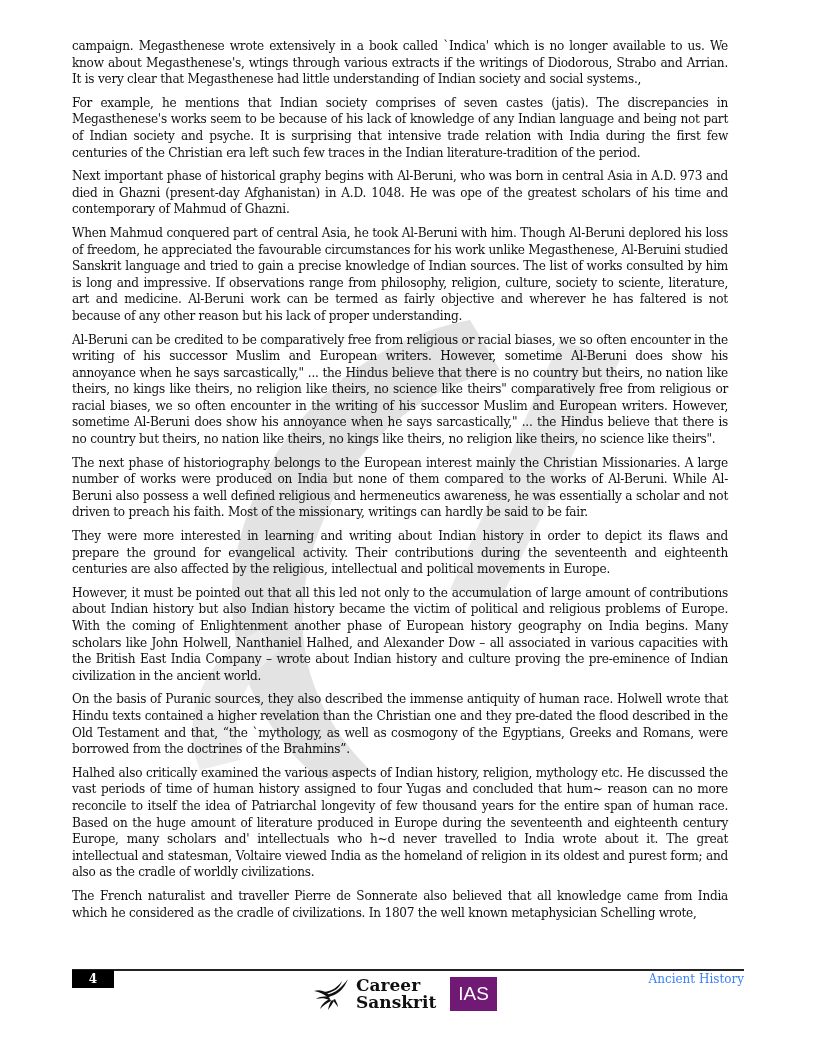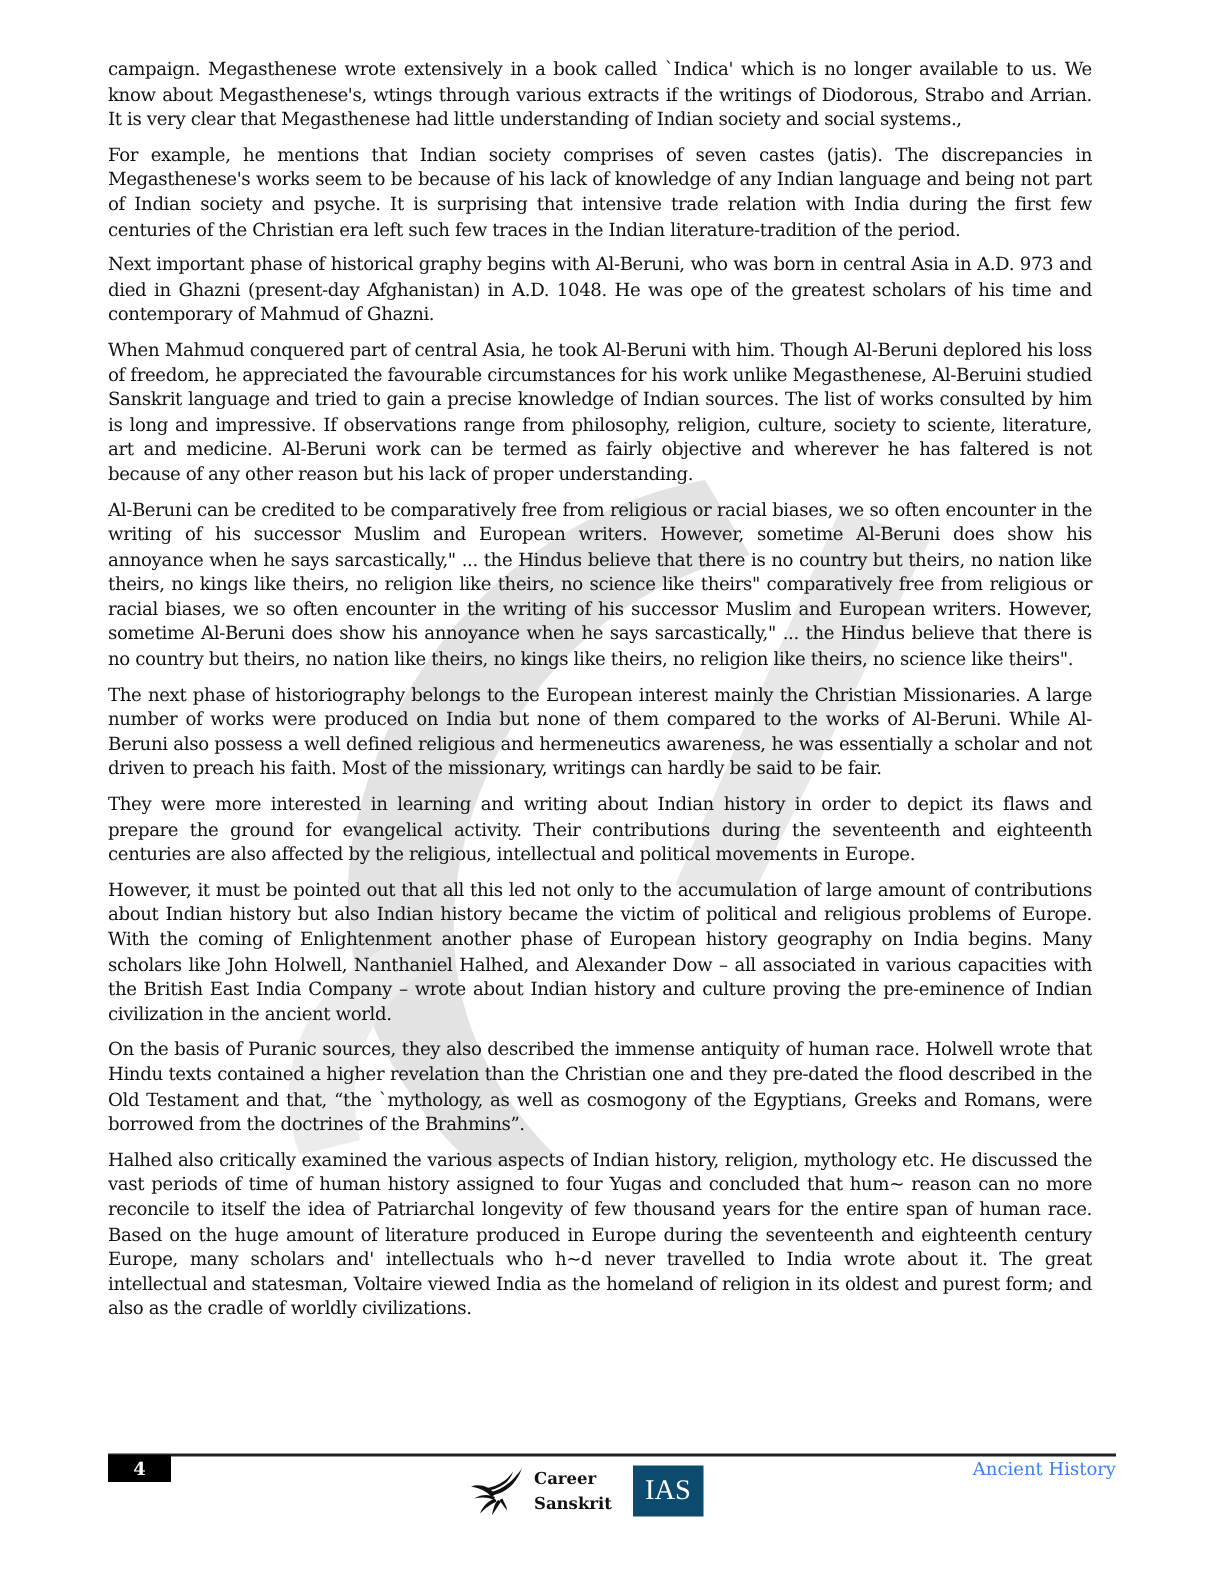--- a/index.html
+++ b/index.html
@@ -10,22 +10,22 @@
   .content p { margin: 0 16px 7px 0; text-align: justify; }
   .content h2 { font-family: "Liberation Sans", sans-serif; font-weight: bold; font-size: 18px; line-height: 22px;
     margin: 12px 0 10px 0; color: #111; letter-spacing: 0; }
   .footer-rule { position: absolute; left: 72px; top: 969px; width: 672px; height: 2px; background: #222; z-index: 1; }
   .page-num { position: absolute; left: 72px; top: 970px; width: 42px; height: 18px; background: #000; color: #fff;
     font-family: "DejaVu Serif", serif; font-weight: bold; font-size: 12px; line-height: 18px; text-align: center; z-index: 2; }
   .section-name { position: absolute; right: 72px; top: 972px; font-family: "DejaVu Serif", serif; font-weight: normal;
     font-size: 12px; color: #3b82f6; z-index: 2; }
   .logo { position: absolute; left: 312px; top: 975px; height: 38px; display: flex; align-items: center; z-index: 2; }
   .logo-mark { width: 40px; height: 34px; margin-right: 4px; }
-  .logo-text { font-family: "DejaVu Serif", serif; font-weight: bold; font-size: 11px; line-height: 17px; color: #111; }
-  .logo-ias { margin-left: 14px; background: #0c4a6e; color: #fff; font-family: Liberation Serif, serif;
+  .logo-text { font-family: "DejaVu Serif", serif; font-weight: bold; font-size: 17px; line-height: 17px; color: #111; }
+  .logo-ias { margin-left: 14px; background: #701a75; color: #fff; font-family: Liberation Sans, sans-serif;
     font-size: 19px; padding: 6px 8px; line-height: 22px; }
 </style>
 </head>
 <body>
 
 <svg class="watermark" viewBox="0 0 520 500">
   <path d="M330 20 C 220 40, 120 130, 95 260 C 80 350, 120 430, 180 480 L 230 470 C 170 410, 150 340, 170 260 C 195 160, 270 90, 360 70 Z" fill="#e3e3e3"></path>
   <path d="M420 40 L 480 60 L 360 300 L 310 290 Z" fill="#e8e8e8"></path>
   <path d="M120 330 C 60 360, 40 420, 60 470 L 100 460 C 90 420, 100 380, 140 350 Z" fill="#ececec"></path>
 </svg>
@@ -34,20 +34,21 @@
   <p>campaign. Megasthenese wrote extensively in a book called `Indica' which is no longer available to us. We know about Megasthenese's, wtings through various extracts if the writings of Diodorous, Strabo and Arrian. It is very clear that Megasthenese had little understanding of Indian society and social systems.,</p>
   <p>For example, he mentions that Indian society comprises of seven castes (jatis). The discrepancies in Megasthenese's works seem to be because of his lack of knowledge of any Indian language and being not part of Indian society and psyche. It is surprising that intensive trade relation with India during the first few centuries of the Christian era left such few traces in the Indian literature-tradition of the period.</p>
   <p>Next important phase of historical graphy begins with Al-Beruni, who was born in central Asia in A.D. 973 and died in Ghazni (present-day Afghanistan) in A.D. 1048. He was ope of the greatest scholars of his time and contemporary of Mahmud of Ghazni.</p>
   <p>When Mahmud conquered part of central Asia, he took Al-Beruni with him. Though Al-Beruni deplored his loss of freedom, he appreciated the favourable circumstances for his work unlike Megasthenese, Al-Beruini studied Sanskrit language and tried to gain a precise knowledge of Indian sources. The list of works consulted by him is long and impressive. If observations range from philosophy, religion, culture, society to sciente, literature, art and medicine. Al-Beruni work can be termed as fairly objective and wherever he has faltered is not because of any other reason but his lack of proper understanding.</p>
   <p>Al-Beruni can be credited to be comparatively free from religious or racial biases, we so often encounter in the writing of his successor Muslim and European writers. However, sometime Al-Beruni does show his annoyance when he says sarcastically," ... the Hindus believe that there is no country but theirs, no nation like theirs, no kings like theirs, no religion like theirs, no science like theirs" comparatively free from religious or racial biases, we so often encounter in the writing of his successor Muslim and European writers. However, sometime Al-Beruni does show his annoyance when he says sarcastically," ... the Hindus believe that there is no country but theirs, no nation like theirs, no kings like theirs, no religion like theirs, no science like theirs".</p>
   <p>The next phase of historiography belongs to the European interest mainly the Christian Missionaries. A large number of works were produced on India but none of them compared to the works of Al-Beruni. While Al-Beruni also possess a well defined religious and hermeneutics awareness, he was essentially a scholar and not driven to preach his faith. Most of the missionary, writings can hardly be said to be fair.</p>
   <p>They were more interested in learning and writing about Indian history in order to depict its flaws and prepare the ground for evangelical activity. Their contributions during the seventeenth and eighteenth centuries are also affected by the religious, intellectual and political movements in Europe.</p>
   <p>However, it must be pointed out that all this led not only to the accumulation of large amount of contributions about Indian history but also Indian history became the victim of political and religious problems of Europe. With the coming of Enlightenment another phase of European history geography on India begins. Many scholars like John Holwell, Nanthaniel Halhed, and Alexander Dow – all associated in various capacities with the British East India Company – wrote about Indian history and culture proving the pre-eminence of Indian civilization in the ancient world.</p>
   <p>On the basis of Puranic sources, they also described the immense antiquity of human race. Holwell wrote that Hindu texts contained a higher revelation than the Christian one and they pre-dated the flood described in the Old Testament and that, “the `mythology, as well as cosmogony of the Egyptians, Greeks and Romans, were borrowed from the doctrines of the Brahmins”.</p>
   <p>Halhed also critically examined the various aspects of Indian history, religion, mythology etc. He discussed the vast periods of time of human history assigned to four Yugas and concluded that hum~ reason can no more reconcile to itself the idea of Patriarchal longevity of few thousand years for the entire span of human race. Based on the huge amount of literature produced in Europe during the seventeenth and eighteenth century Europe, many scholars and' intellectuals who h~d never travelled to India wrote about it. The great intellectual and statesman, Voltaire viewed India as the homeland of religion in its oldest and purest form; and also as the cradle of worldly civilizations.</p>
+  <p>The French naturalist and traveller Pierre de Sonnerate also believed that all knowledge came from India which he considered as the cradle of civilizations. In 1807 the well known metaphysician Schelling wrote,</p>
 </div>
 
 <div class="footer-rule"></div>
 <div class="page-num">4</div>
 <div class="section-name">Ancient History</div>
 
 <div class="logo">
   <svg class="logo-mark" viewBox="0 0 40 34">
     <path d="M36 2 C 30 10, 24 16, 14 18 L 16 20 C 26 18, 32 12, 36 2 Z" fill="#111"></path>
     <path d="M30 4 C 26 10, 20 14, 12 15 L 13 17 C 22 15, 28 11, 30 4 Z" fill="#111"></path>

